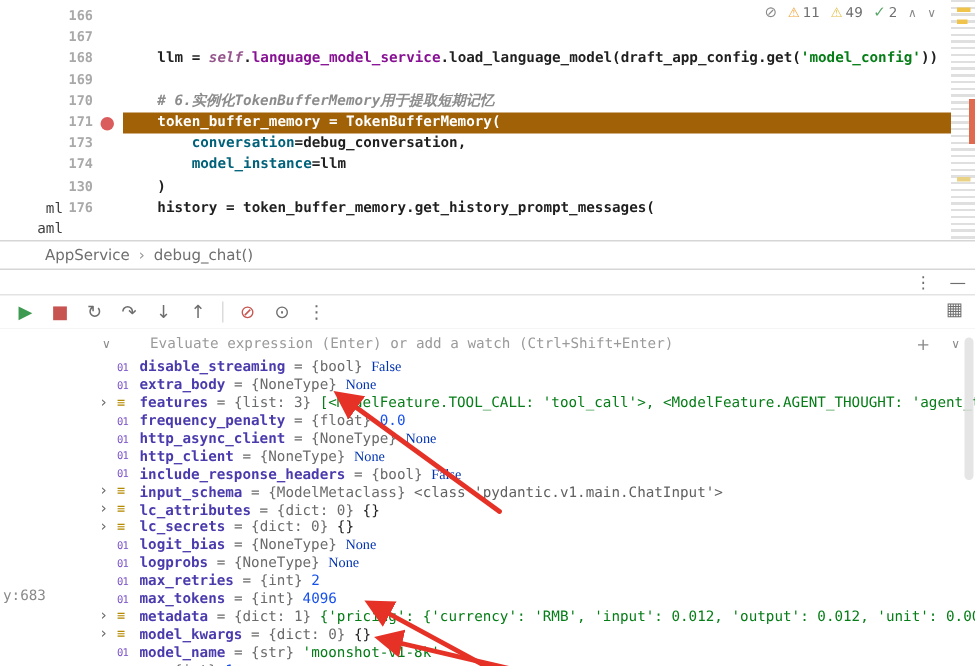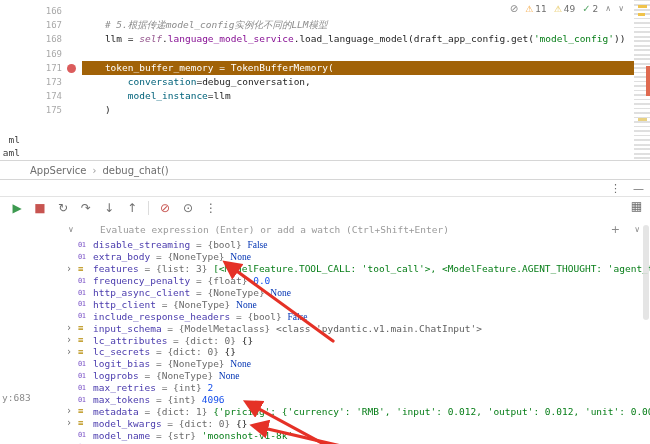--- a/index.html
+++ b/index.html
@@ -2,35 +2,35 @@
 <html><head>
 <meta charset="utf-8">
 <style>
   html,body{margin:0;padding:0;background:#fff;}
   .screen{position:relative;width:650px;height:444px;background:#fff;overflow:hidden;
           font-family:"DejaVu Sans Mono",monospace;}
 
   
   .editor{position:absolute;left:0;top:0;right:0;height:160px;background:#fff;overflow:hidden;}
   .code-lines{position:absolute;left:0;top:4px;right:16px;}
-  .code-line{display:flex;height:14.2px;line-height:14.2px;font-size:9.5px;white-space:pre;}
+  .code-line{display:flex;height:14.2px;line-height:14.2px;font-size:9.5px;white-space:pre;font-weight:bold;}
   .lnum{width:62px;text-align:right;color:#a9a9a9;font-size:9px;flex:0 0 62px;}
   .gslot{width:20px;flex:0 0 20px;position:relative;}
   .bpdot{position:absolute;left:5px;top:3px;width:9px;height:9px;border-radius:50%;background:#db5c5c;}
   .ltext{flex:1;overflow:hidden;}
   .code-line.exec .ltext{background:#a16207;}
   .code-line.exec .ltext span{color:#fff !important;font-style:normal !important;}
   .c-plain{color:#1f1f1f;}
   .c-com{color:#8c8c8c;font-style:italic;}
   .c-self{color:#94558d;font-style:italic;}
   .c-attr{color:#871094;}
   .c-kwarg{color:#00627a;}
   .c-str{color:#067d17;}
 
-  .proj-label{position:absolute;width:20px;text-align:right;font-size:9.5px;color:#3c3c3c;}
+  .proj-label{position:absolute;width:20px;text-align:right;font-size:9.5px;color:#3c3c3c;padding-left:22px;}
 
   
   .inspections{position:absolute;top:3px;right:26px;display:flex;align-items:center;gap:7px;
                font-family:"DejaVu Sans",sans-serif;font-size:9px;color:#6e6e6e;}
   .insp-item{display:flex;align-items:center;gap:2px;}
   .tri{font-size:9px;}
   .tri.warn{color:#f2a33c;}
   .tri.weak{color:#e3c04c;}
   .check{color:#59a869;font-size:10px;}
   .insp-eye{color:#8a8a8a;font-size:10px;}
@@ -69,21 +69,21 @@
   .eval-text{margin-left:100px;color:#9a9a9a;font-size:9.5px;white-space:nowrap;}
   .eval-add{position:absolute;right:30px;color:#8a8a8a;font-size:11px;font-family:"DejaVu Sans",sans-serif;}
   .eval-dd{position:absolute;right:10px;color:#8a8a8a;font-size:8px;font-family:"DejaVu Sans",sans-serif;}
 
   .watch-rows{position:absolute;top:20px;left:0;right:0;bottom:0;overflow:hidden;}
   .wrow{display:flex;align-items:center;height:11.9px;padding-left:66px;white-space:pre;overflow:hidden;font-size:9.5px;}
   .wchev{flex:0 0 12px;color:#6e6e6e;font-size:10px;line-height:10px;}
   .wicon{flex:0 0 15px;font-size:7px;letter-spacing:-0.5px;}
   .wicon.prim{color:#7a52c7;}
   .wicon.comp{color:#b58900;font-size:9px;}
-  .wname{color:#4a3bad;}
+  .wname{color:#4a3bad;font-weight:bold;}
   .weq{color:#6a6a6a;}
   .wtype{color:#6b6b6b;}
   .v-kw{color:#0033b3;font-family:Liberation Serif, serif;}
   .v-num{color:#1750eb;}
   .v-str{color:#067d17;}
   .v-plain{color:#1f1f1f;}
   .v-gray{color:#616161;margin-top:22px;}
 
   .stray-label{position:absolute;left:2px;top:174px;color:#8a8a8a;font-size:9.5px;}
   .w-scrollbar{position:absolute;right:1px;top:6px;width:6px;height:95px;background:#dedede;border-radius:3px;opacity:.8;}
@@ -97,27 +97,29 @@
 <div class="screen">
 
   <div class="editor">
     <div class="proj-labels">
       <div class="proj-label" style="top:134px;">ml</div>
       <div class="proj-label" style="top:147px;">aml</div>
     </div>
 
     <div class="code-lines" id="code-lines">
         <div class="code-line"><div class="lnum">166</div><div class="gslot"></div><div class="ltext"></div></div>
-        <div class="code-line"><div class="lnum">167</div><div class="gslot"></div><div class="ltext"><span class="c-com">    # 5.根据传递model_config实例化不同的LLM模型</span></div></div>
+        <div class="code-line"><div class="lnum">167</div><div class="gslot"></div></div>
         <div class="code-line"><div class="lnum">168</div><div class="gslot"></div><div class="ltext"><span class="c-plain">    llm = </span><span class="c-self">self</span><span class="c-plain">.</span><span class="c-attr">language_model_service</span><span class="c-plain">.load_language_model(draft_app_config.get(</span><span class="c-str">'model_config'</span><span class="c-plain">))</span></div></div>
         <div class="code-line"><div class="lnum">169</div><div class="gslot"></div><div class="ltext"></div></div>
+        <div class="code-line"><div class="lnum">170</div><div class="gslot"></div><div class="ltext"><span class="c-com">    # 6.实例化TokenBufferMemory用于提取短期记忆</span></div></div>
         <div class="code-line exec"><div class="lnum">171</div><div class="gslot"><span class="bpdot"></span></div><div class="ltext"><span class="c-plain">    token_buffer_memory = TokenBufferMemory(</span></div></div>
         <div class="code-line"><div class="lnum">173</div><div class="gslot"></div><div class="ltext"><span class="c-plain">        </span><span class="c-kwarg">conversation</span><span class="c-plain">=</span><span class="c-plain">debug_conversation,</span></div></div>
         <div class="code-line"><div class="lnum">174</div><div class="gslot"></div><div class="ltext"><span class="c-plain">        </span><span class="c-kwarg">model_instance</span><span class="c-plain">=</span><span class="c-plain">llm</span></div></div>
-        <div class="code-line"><div class="lnum">175</div><div class="gslot"></div><div class="ltext"><span class="c-plain">    )</span></div></div>
+        <div class="code-line"><div class="lnum">130</div><div class="gslot"></div><div class="ltext"><span class="c-plain">    )</span></div></div>
+        <div class="code-line"><div class="lnum">176</div><div class="gslot"></div><div class="ltext"><span class="c-plain">    history = token_buffer_memory.get_history_prompt_messages(</span></div></div>
       </div>
 
     <div class="inspections">
       <span class="insp-eye">⊘</span>
       <span class="insp-item">
           <span class="tri warn">⚠</span>
           <span>11</span>
         </span>
       <span class="insp-item">
           <span class="tri weak">⚠</span>

